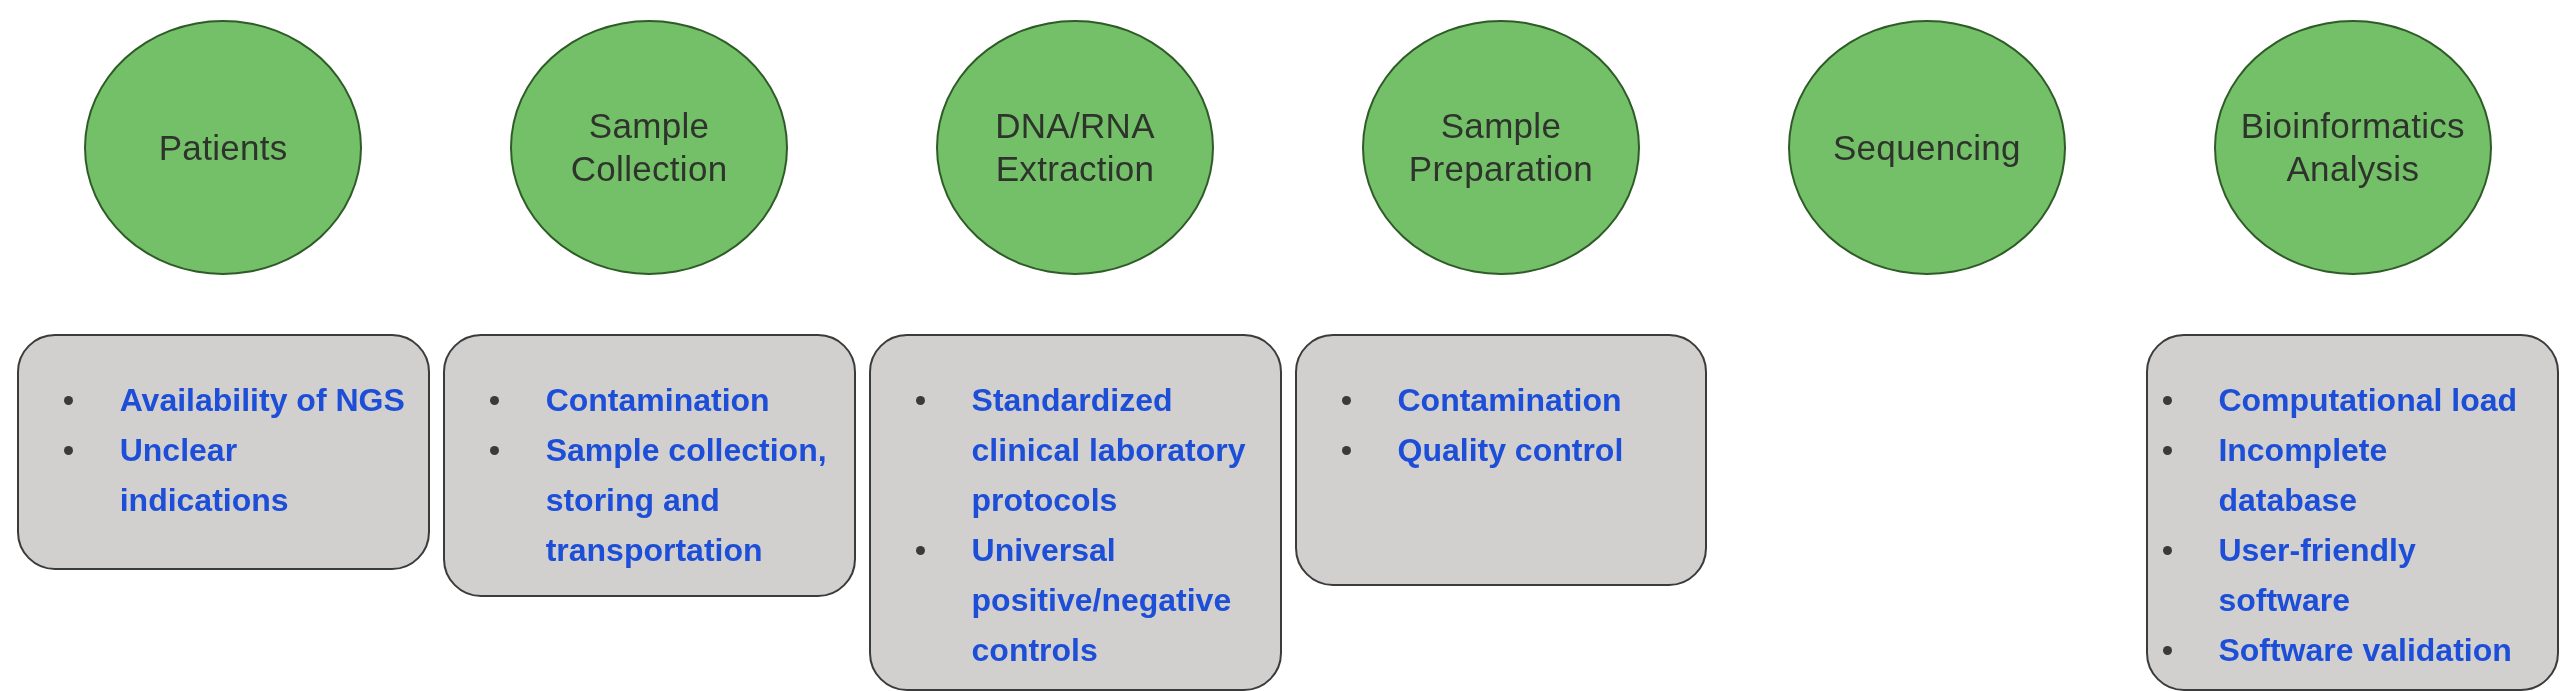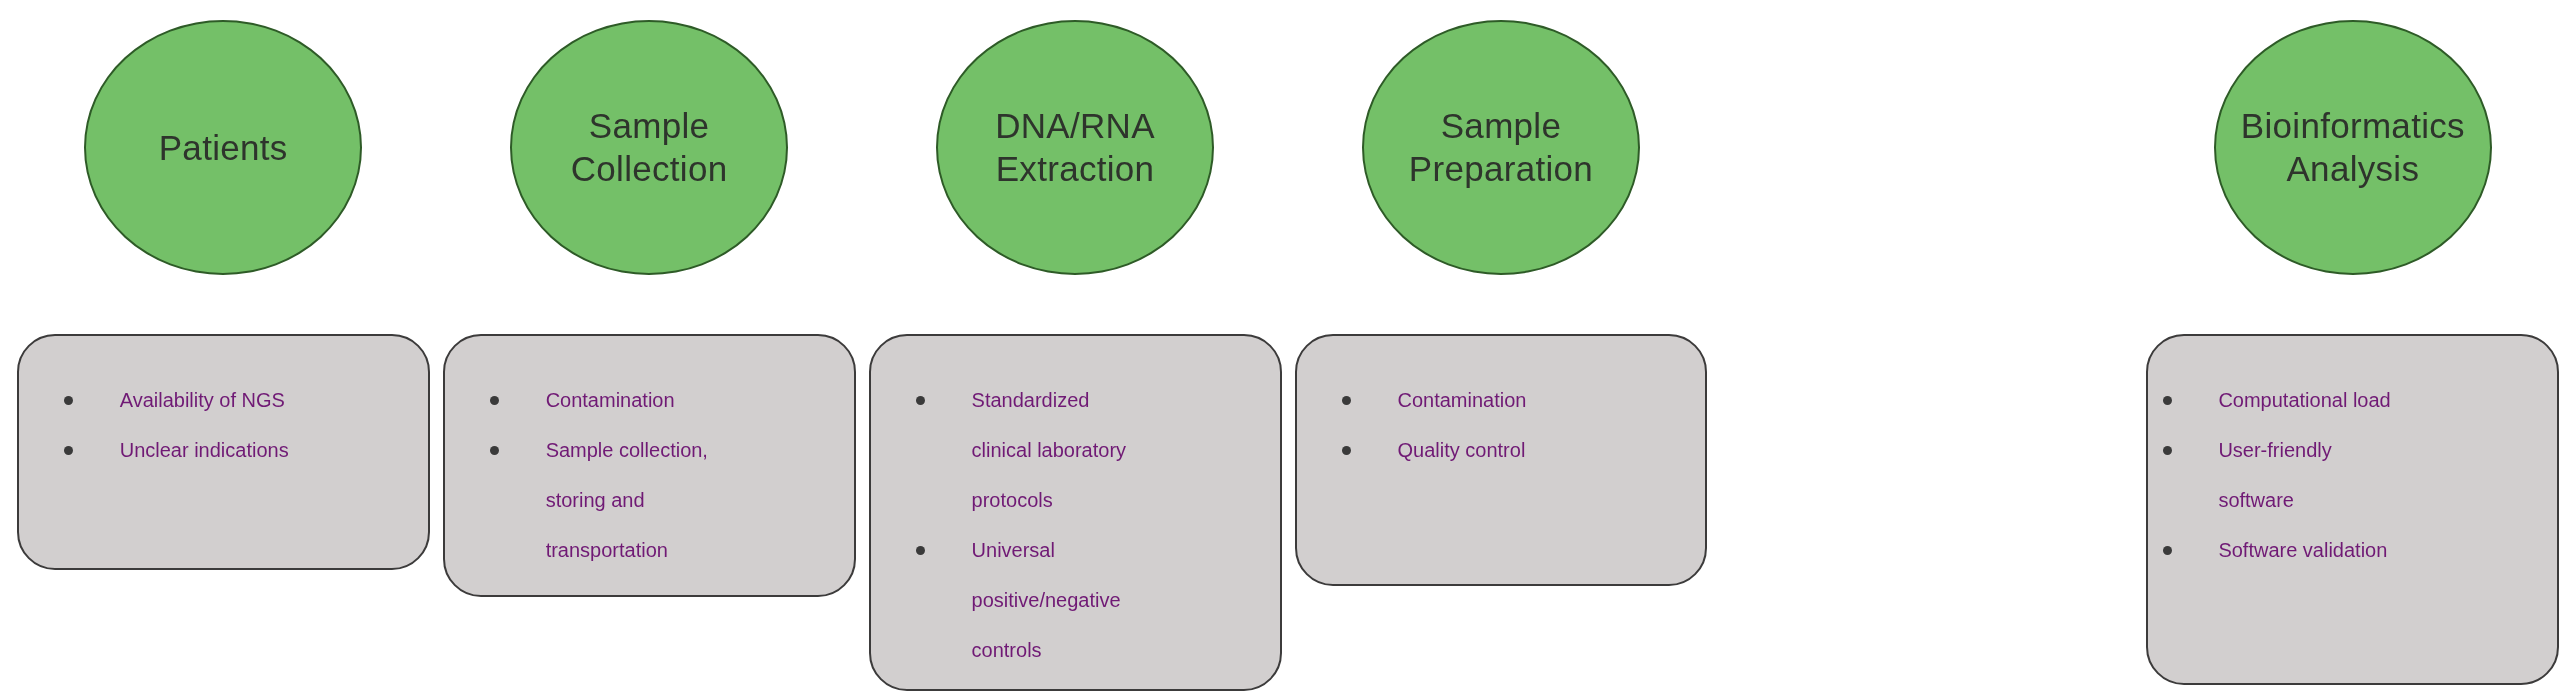--- a/index.html
+++ b/index.html
@@ -63,24 +63,25 @@
     padding: 39px 21px 14px 43px;
   }
   .issues {
     list-style: none;
     margin: 0;
     padding: 0;
   }
   .issues li {
     position: relative;
     padding-left: 58px;
-    font-size: 20px;
+    font-size: 32px;
     line-height: 50px;
-    color: #701a75;
+    color: #1d4ed8;
     white-space: pre-line;
+    font-weight: bold;
   }
   .issues li::before {
     content: "";
     position: absolute;
     left: 2.8px;
     top: 21px;
     width: 9px;
     height: 9px;
     border-radius: 50%;
     background: #3A3A3A;
@@ -154,31 +155,38 @@
     </div>
     <div class="box">
       <ul class="issues">
           <li>Contamination</li>
           <li>Quality control</li>
         </ul>
     </div>
   </div>
 
   <div class="col">
+    <div class="circle-wrap">
+      <div class="circle">
+        <span class="title">Sequencing</span>
+      </div>
+    </div>
   </div>
 
   <div class="col">
     <div class="circle-wrap">
       <div class="circle">
         <span class="title">Bioinformatics Analysis</span>
       </div>
     </div>
     <div class="box">
       <ul class="issues">
           <li>Computational load</li>
+          <li>Incomplete
+database</li>
           <li>User-friendly
 software</li>
           <li>Software validation</li>
         </ul>
     </div>
   </div>
 
 </div>
 
 

